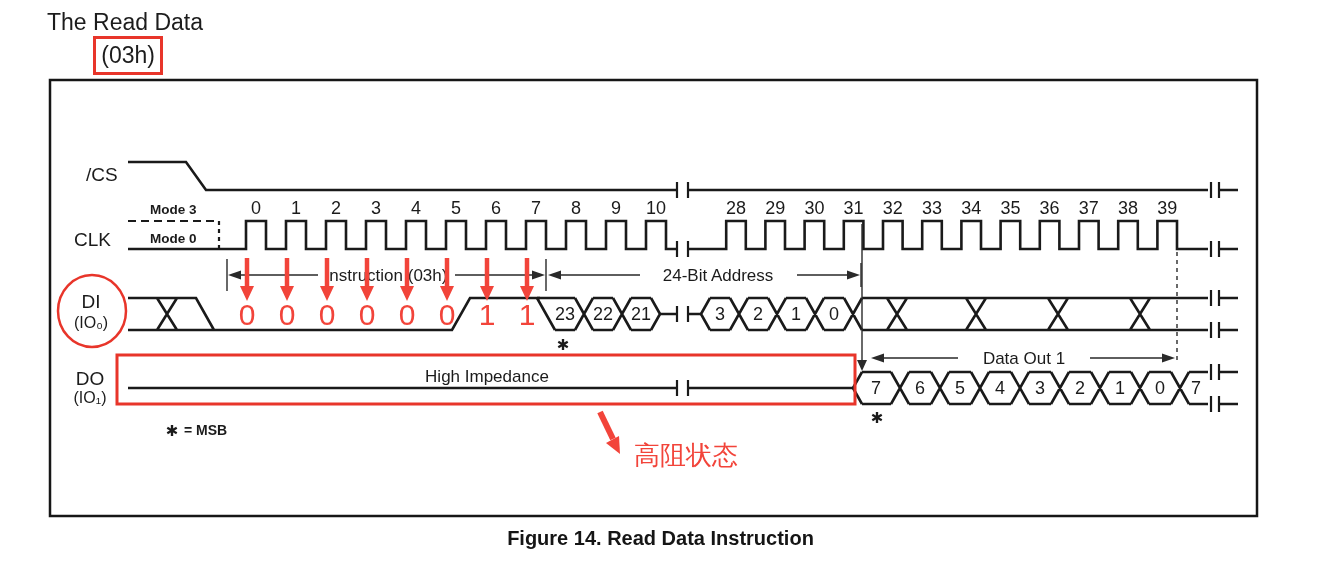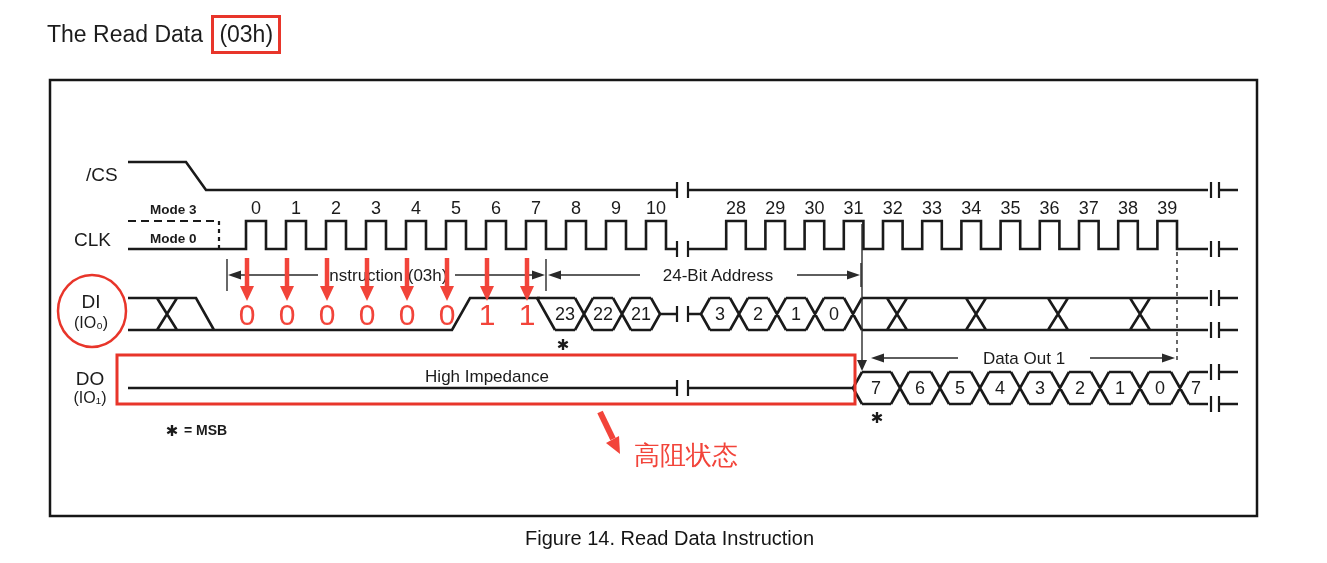--- a/index.html
+++ b/index.html
@@ -3,30 +3,30 @@
 <meta charset="utf-8">
 <style>
   html,body{margin:0;padding:0}
   body{
     width:1327px;height:563px;position:relative;overflow:hidden;
     background:#ffffff;color:#1c1c1c;
     font-family:"Liberation Sans","DejaVu Sans",sans-serif;
   }
   .intro{
     position:absolute;left:47px;top:9px;height:50px;
-    display:flex;align-items:center;font-size:23px;white-space:pre;
+    display:flex;align-items:center;font-size:23px;white-space:pre;flex-direction:column;
   }
   .box03{
-    display:inline-block;border:3px solid #e8352a;padding:3px 5px;margin:14px 2px;
+    display:inline-block;border:3px solid #e8352a;padding:3px 5px;margin:0 2px;
   }
   #diagram{position:absolute;left:0;top:0}
   #diagram text{font-family:"Liberation Sans","DejaVu Sans",sans-serif}
   .caption{
-    position:absolute;left:66px;top:527px;width:1207px;text-align:center;
-    font-size:20px;font-weight:normal;color:#151515;
+    position:absolute;left:57px;top:527px;width:1207px;text-align:center;
+    font-size:20px;font-weight:bold;color:#151515;
   }
 </style>
 </head>
 <body>
 
 <div class="intro">
   <span>The Read Data </span>
   <span class="box03"><span>(03h)</span></span>
 </div>
 

